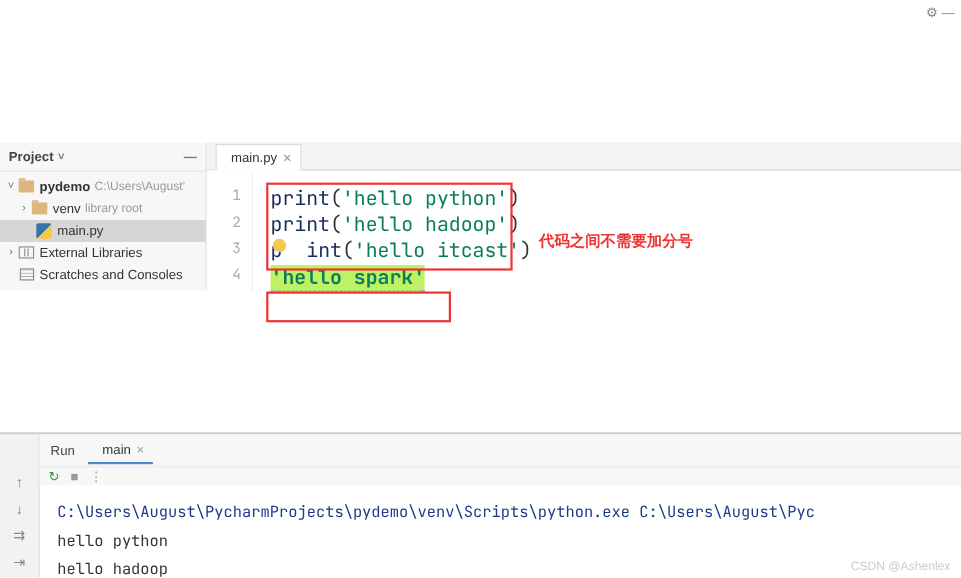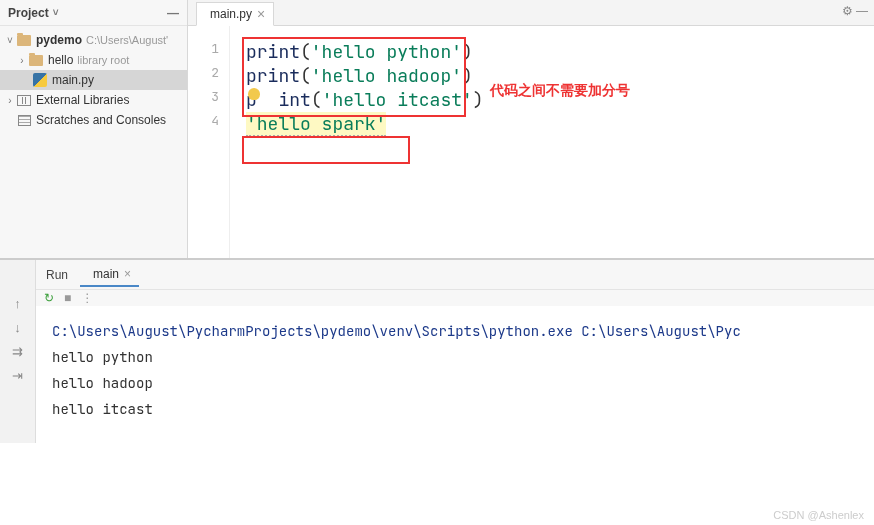--- a/index.html
+++ b/index.html
@@ -1,17 +1,17 @@
 <!DOCTYPE html>
 <html><head>
 <meta charset="utf-8">
 <style>
 * { margin: 0; padding: 0; box-sizing: border-box; }
 body { font-family: -apple-system, "Segoe UI", Arial, sans-serif; font-size: 12px; color: #333; background: #fff; width: 874px; height: 525px; position: relative; overflow: hidden; }
-.top-area { display: flex; height: 258px; }
+.top-area { display: flex; height: 393px; align-items: center; }
 .sidebar { width: 188px; background: #f7f7f7; border-right: 1px solid #d8d8d8; }
 .sidebar-header { height: 26px; display: flex; align-items: center; padding: 0 8px; border-bottom: 1px solid #e4e4e4; font-weight: bold; color: #444; }
 .sidebar-header .chev { margin-left: 4px; font-size: 10px; color: #777; }
 .sidebar-header .minus { margin-left: auto; color: #777; }
 .tree { padding: 4px 0; }
 .tree-row { display: flex; align-items: center; height: 20px; padding-left: 4px; white-space: nowrap; overflow: hidden; cursor: pointer; }
 .tree-row .arrow { width: 12px; text-align: center; color: #777; font-size: 10px; }
 .tree-row .icon { width: 16px; height: 16px; margin-right: 4px; display: flex; align-items: center; justify-content: center; }
 .tree-row .label { color: #333; }
 .tree-row .hint { color: #999; margin-left: 4px; font-size: 11px; }
@@ -29,21 +29,21 @@
 .tab { height: 24px; display: flex; align-items: center; padding: 0 8px; background: #fff; border-top: 1px solid #d8d8d8; border-left: 1px solid #d8d8d8; border-right: 1px solid #d8d8d8; border-bottom: 1px solid #fff; margin-bottom: -1px; font-size: 12px; gap: 5px; }
 .tab .close { color: #999; font-size: 14px; }
 .editor-body { display: flex; flex: 1; position: relative; }
 .gutter { width: 42px; border-right: 1px solid #eee; background: #fff; padding-top: 14px; }
 .gutter div { height: 24px; text-align: right; padding-right: 10px; color: #aaa; font-family: "JetBrains Mono", Consolas, monospace; font-size: 13px; }
 .code { flex: 1; padding-top: 14px; position: relative; }
 .code-line { height: 24px; font-family: "JetBrains Mono", Consolas, monospace; font-size: 18px; padding-left: 16px; white-space: pre; position: relative; }
 .fn { color: #1a2c5c; }
 .par { color: #333; }
 .str { color: #0a7d5a; }
-.str-hl { background: #fef9c3; border-bottom: 2px dotted #aaa; }
+.str-hl { background: #bef264; border-bottom: 2px dotted #aaa; font-weight: bold; }
 .bulb { position: absolute; left: 18px; width: 12px; height: 12px; background: #f2c94c; border-radius: 50% 50% 45% 45%; }
 .red-box-1 { position: absolute; border: 2px solid #e33; left: 12px; top: 11px; width: 224px; height: 80px; pointer-events: none; }
 .red-box-2 { position: absolute; border: 2px solid #e33; left: 12px; top: 110px; width: 168px; height: 28px; pointer-events: none; }
 .annotation-1 { position: absolute; left: 260px; top: 56px; color: #e33; font-weight: bold; font-size: 14px; }
 .annotation-2 { position: absolute; left: 200px; top: 116px; color: #e33; font-weight: bold; font-size: 14px; }
 .bottom-area { height: 185px; border-top: 2px solid #ccc; background: #fff; display: flex; }
 .run-gutter { width: 36px; background: #f2f2f2; border-right: 1px solid #ddd; padding-top: 36px; display: flex; flex-direction: column; align-items: center; gap: 10px; }
 .gicon { width: 14px; height: 14px; color: #888; display: flex; align-items: center; justify-content: center; font-size: 13px; }
 .run-right { flex: 1; display: flex; flex-direction: column; }
 .run-tabs { height: 30px; display: flex; align-items: center; border-bottom: 1px solid #e4e4e4; padding-left: 4px; gap: 6px; background: #f7f7f7; }
@@ -75,21 +75,21 @@
             <span class="folder-icon"></span>
           </span>
         <span class="label" style="font-weight:bold">pydemo</span>
         <span class="hint">C:\Users\August'</span>
       </div>
       <div class="tree-row level-1">
         <span class="arrow">›</span>
         <span class="icon">
             <span class="folder-icon"></span>
           </span>
-        <span class="label">hello</span>
+        <span class="label">venv</span>
         <span class="hint">library root</span>
       </div>
       <div class="tree-row level-2 selected">
         <span class="icon">
             <span class="py-icon"></span>
           </span>
         <span class="label">main.py</span>
       </div>
       <div class="tree-row">
         <span class="arrow">›</span>

